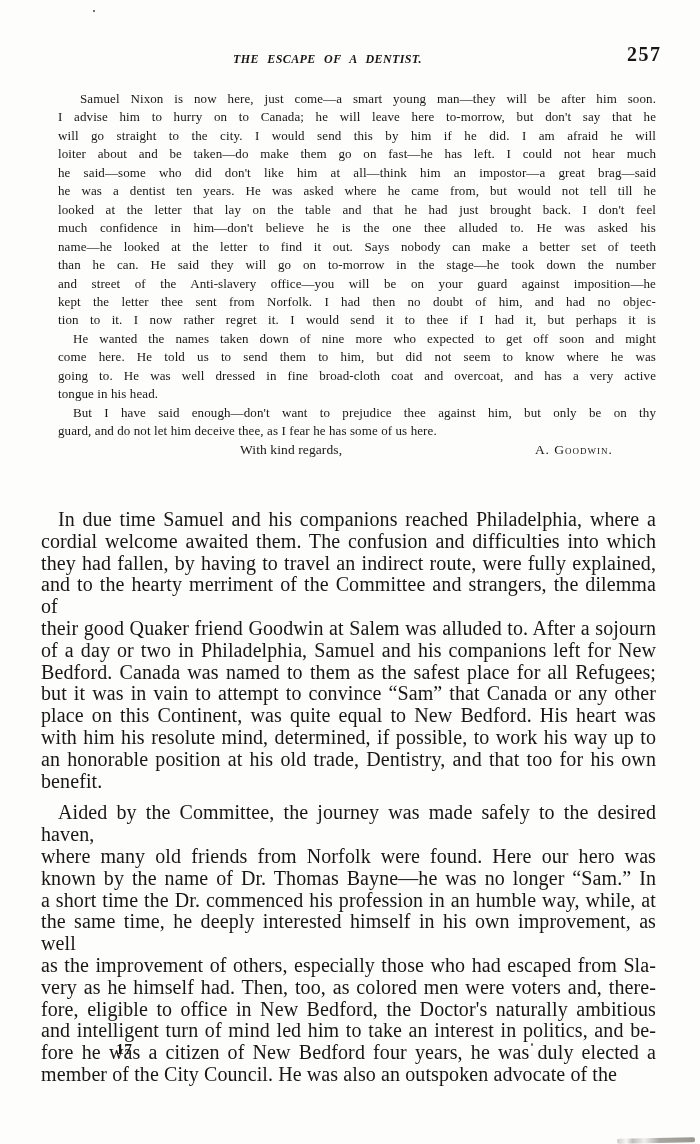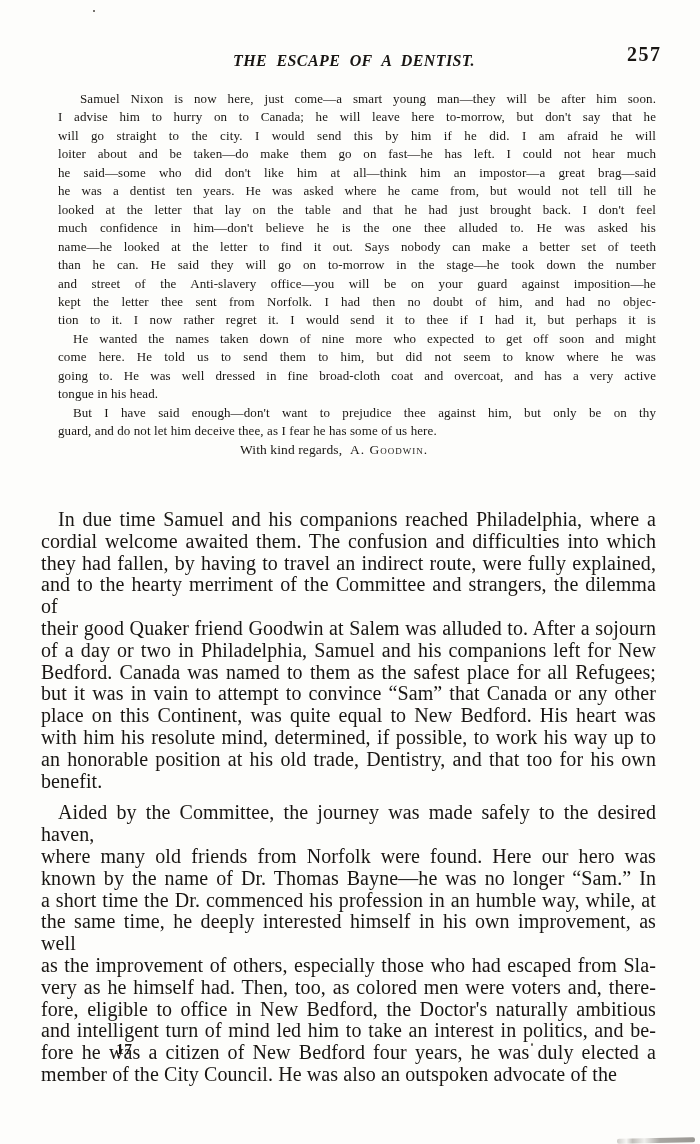--- a/index.html
+++ b/index.html
@@ -9,42 +9,42 @@
     font-family:"Liberation Serif","DejaVu Serif",serif;
     color:#191613;
     overflow:hidden;
     position:relative;
   }
   .page{position:absolute;inset:0;}
 
   
   .running-title{
     position:absolute;left:233px;top:52px;
-    font-size:16px;font-weight:bold;font-style:italic;
+    font-size:12px;font-weight:bold;font-style:italic;
     letter-spacing:0.4px;word-spacing:5px;white-space:nowrap;text-align:center;
   }
   .page-number{
     position:absolute;left:627px;top:43px;
     font-size:20px;font-weight:bold;letter-spacing:1.5px;
   }
 
   
   .letter{
     position:absolute;left:58px;top:90px;width:598px;
     font-size:13px;line-height:18.46px;letter-spacing:0.1px;
   }
   .line{text-align:justify;text-align-last:justify;white-space:normal;}
   .line.last{text-align-last:left;}
   .letter .para .line.first{text-indent:15px;}
   .letter .para:first-child .line.first{text-indent:22px;}
 
   .letter-closing{
-    display:flex;align-items:baseline;
+    display:flex;justify-content:space-between;align-items:baseline;
     padding-left:182px;padding-right:43px;
-    font-size:13.5px;line-height:18.46px;gap:8px;
+    font-size:13.5px;line-height:18.46px;
   }
   .letter-signature{font-variant:small-caps;letter-spacing:1px;}
 
   
   .main{
     position:absolute;left:41px;top:509px;width:615px;
     font-size:20px;line-height:21.8px;letter-spacing:0.1px;
   }
   .main .para .line.first{text-indent:17px;}
   .main .para + .para{margin-top:10px;}

